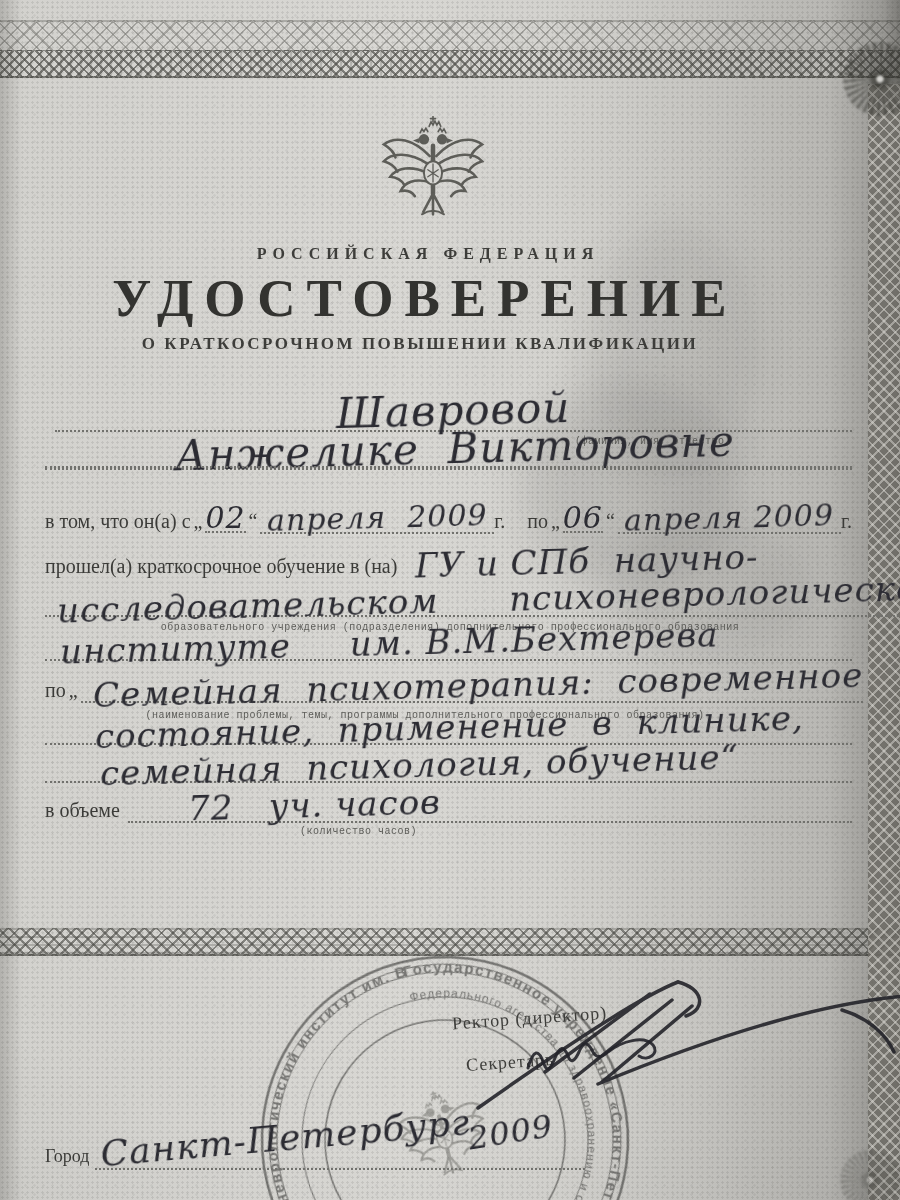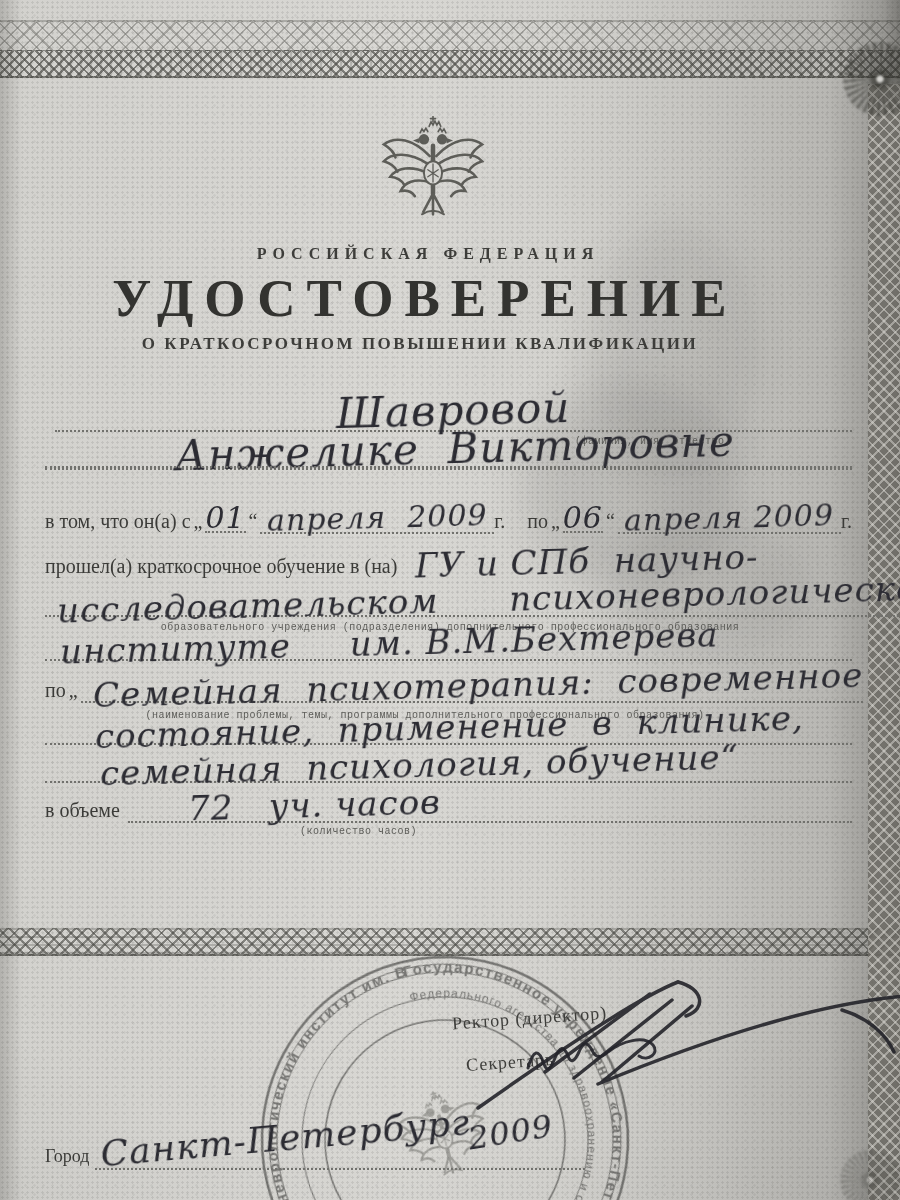--- a/index.html
+++ b/index.html
@@ -153,21 +153,21 @@
     <span class="fill left" style="padding-left:130px;"><span class="hw hw-lg tilt">Анжелике  Викторовне</span></span>
   </div>
 
   <div class="row r3">
     <span class="fill"></span>
   </div>
 
   <div class="row r4">
     <span class="printed">в том, что он(а) с</span>
     <span class="q">„</span>
-    <span class="hw hw-md u-dot">01</span>
+    <span class="hw hw-md u-dot">02</span>
     <span class="q">“</span>
     <span class="fill"><span class="hw hw-md tilt">апреля  2009</span></span>
     <span class="printed">г.</span>
     <span class="printed gap">по</span>
     <span class="q">„</span>
     <span class="hw hw-md u-dot">06</span>
     <span class="q">“</span>
     <span class="fill"><span class="hw hw-md tilt">апреля 2009</span></span>
     <span class="printed">г.</span>
   </div>

